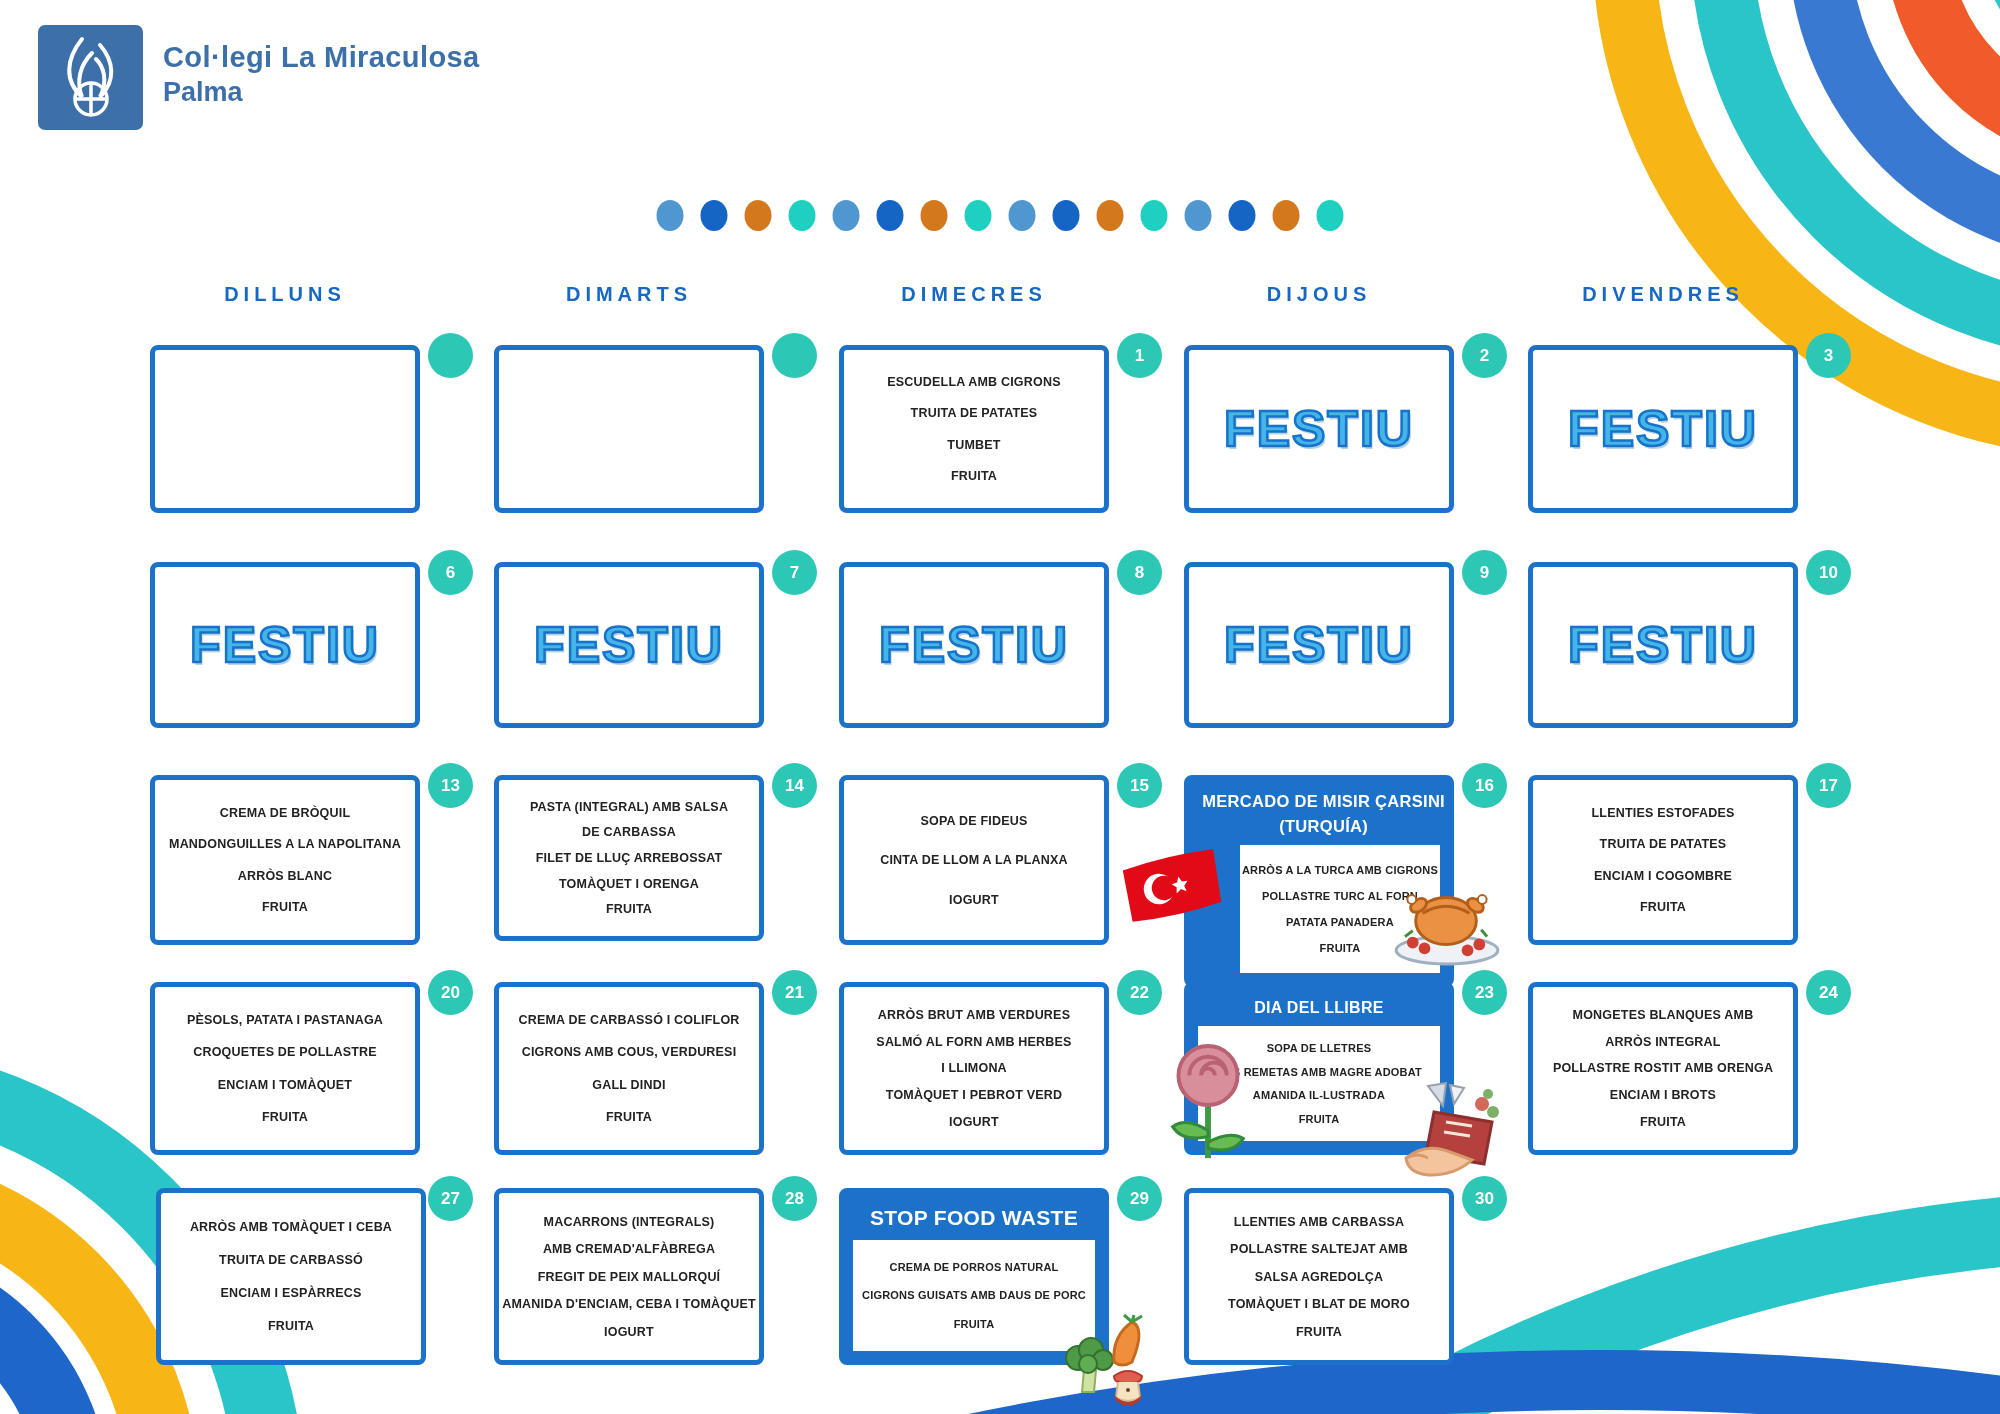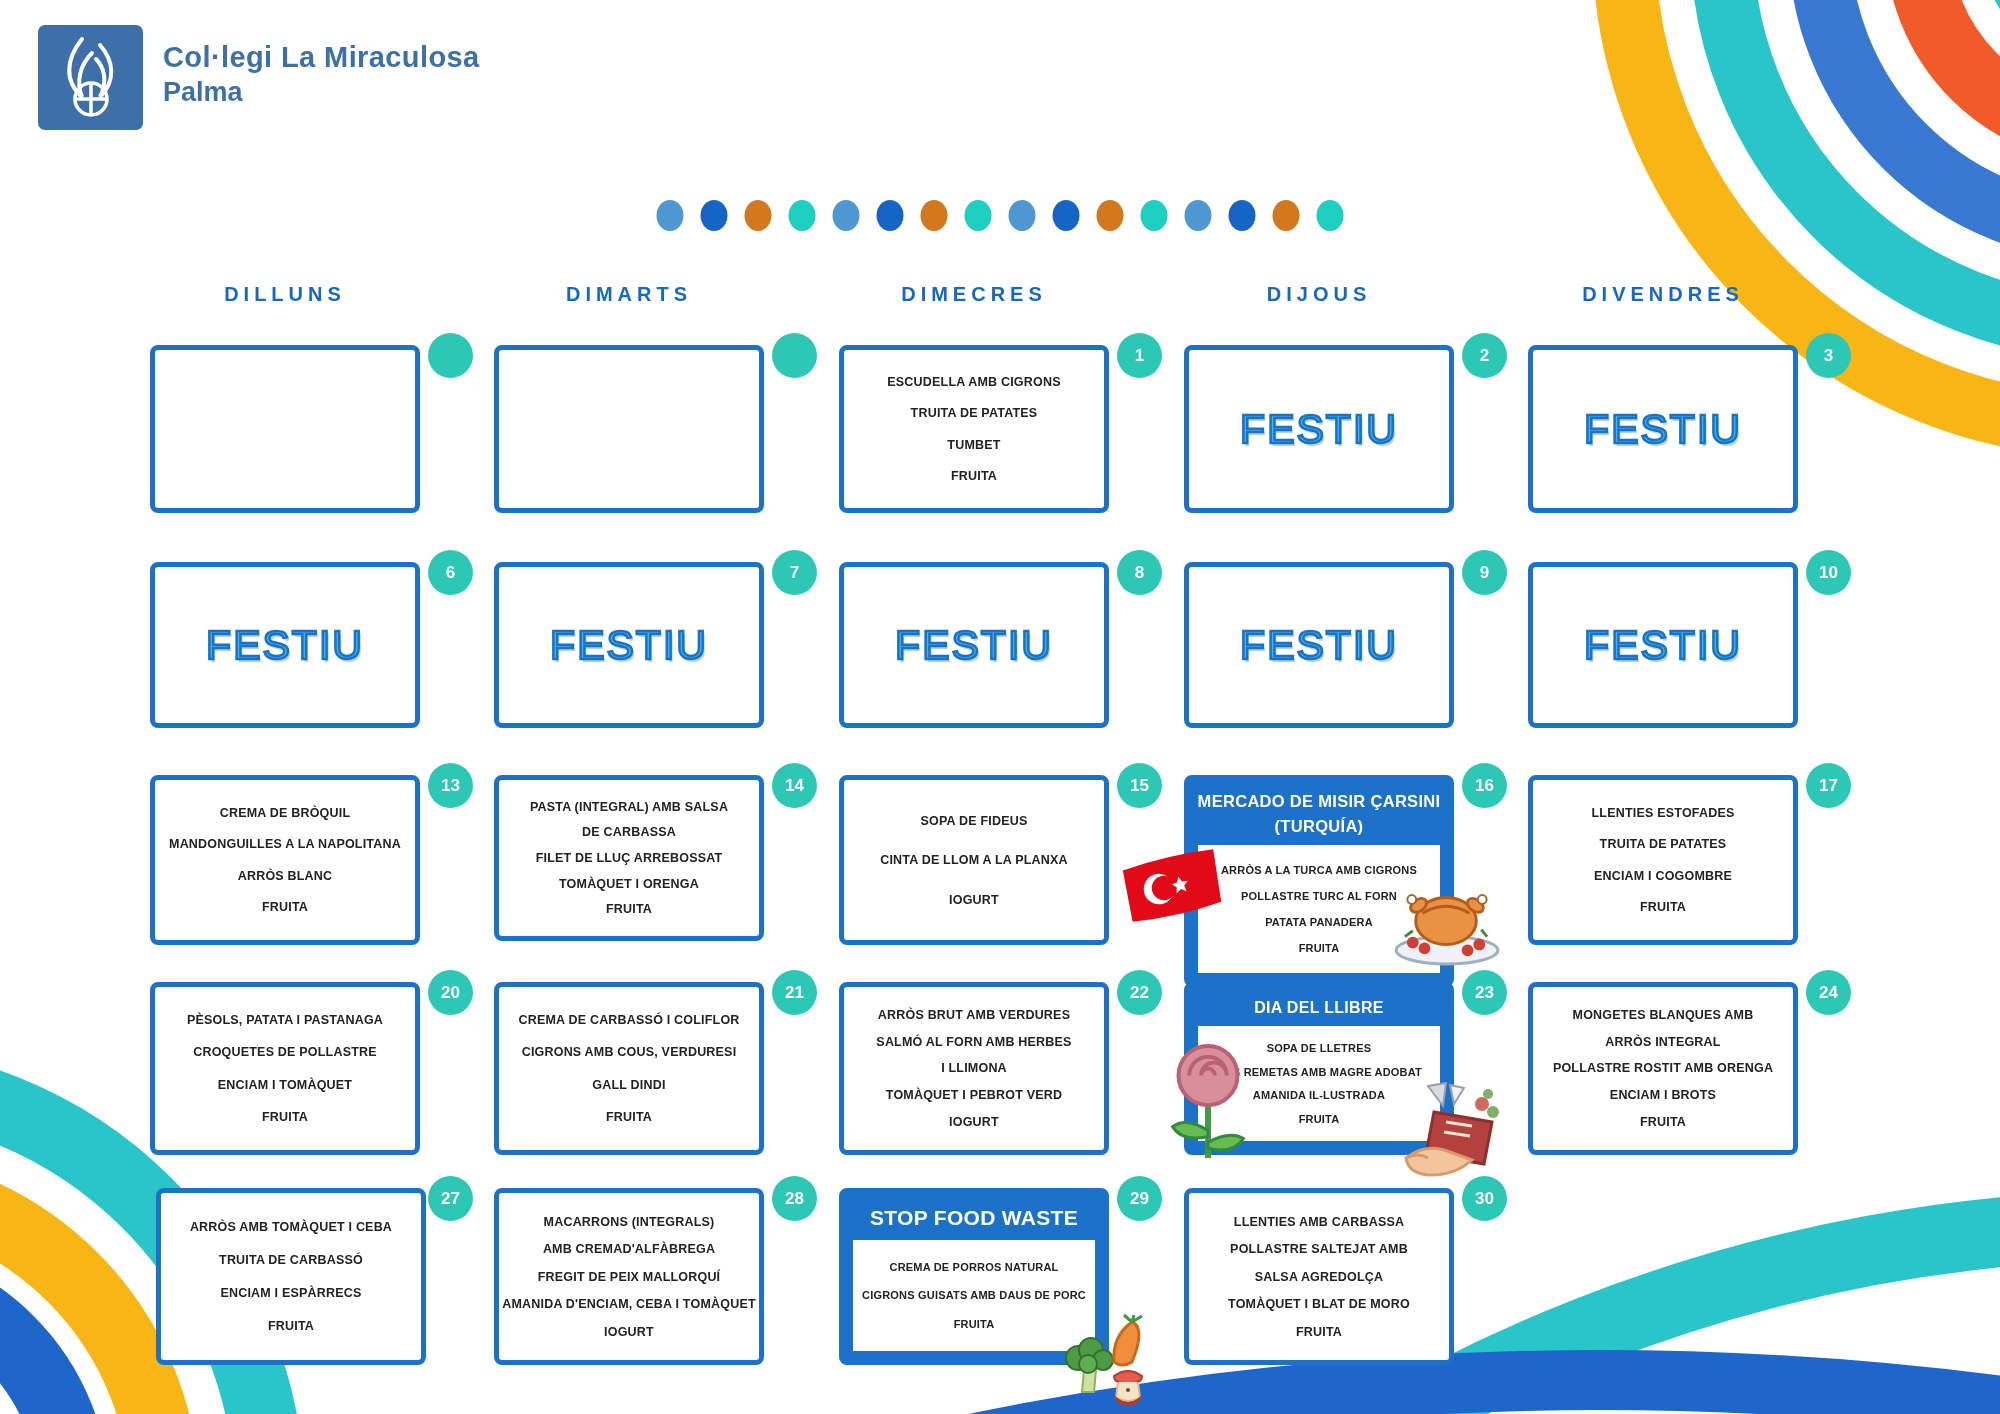--- a/index.html
+++ b/index.html
@@ -19,21 +19,21 @@
   .dot{width:27px;height:31px;border-radius:50%;}
   .weekday-header{position:absolute;top:283px;width:270px;text-align:center;font-size:20px;
         font-weight:bold;letter-spacing:5px;color:var(--title-blue,#1568c4);z-index:2;}
   
   .box{position:absolute;box-sizing:border-box;background:#fff;border:5px solid var(--primary-blue,#1b72c8);
         border-radius:8px;display:flex;flex-direction:column;justify-content:space-evenly;
         padding:8px 2px;z-index:2;}
   .box-line{text-align:center;font-size:12.5px;font-weight:bold;color:#222;
         white-space:nowrap;letter-spacing:.2px;}
   .box.festiu{justify-content:center;align-items:center;}
-  .festiu-text{font-size:41px;font-weight:normal;letter-spacing:2px;color:var(--festiu-fill,#45b5e9);
+  .festiu-text{font-size:50px;font-weight:bold;letter-spacing:2px;color:var(--festiu-fill,#45b5e9);
         -webkit-text-stroke:2.5px var(--festiu-stroke,#1673c9);
         text-shadow:2px 3px 0 rgba(18,105,158,.30);}
   .box.special{background:var(--primary-blue,#1b72c8);border-color:var(--primary-blue,#1b72c8);
         padding:0;justify-content:flex-start;}
   .special-header{color:#fff;font-weight:bold;text-align:center;font-size:17px;line-height:1.5;
         padding:9px 4px 6px;letter-spacing:.3px;}
   .special-body{flex:1;background:#fff;margin:0 9px 9px;display:flex;flex-direction:column;
         justify-content:space-evenly;padding:5px 2px;}
   .special-body .box-line{font-size:11px;}
   .day-circle{position:absolute;width:45px;height:45px;border-radius:50%;
@@ -158,21 +158,21 @@
         <div class="box-line">TOMÀQUET I ORENGA</div>
         <div class="box-line">FRUITA</div>
       </div>
       <div class="day-circle" style="left: 772px; top: 763px;">14</div>
       <div class="box menu" style="left: 839px; top: 775px; width: 270px; height: 170px;">
         <div class="box-line">SOPA DE FIDEUS</div>
         <div class="box-line">CINTA DE LLOM A LA PLANXA</div>
         <div class="box-line">IOGURT</div>
       </div>
       <div class="day-circle" style="left: 1117px; top: 763px;">15</div>
-      <div class="box special" style="left: 1184px; top: 775px; width: 270px; height: 212px;">
+      <div class="box special" style="left: 1184px; top: 775px; width: 270px; height: 212px; align-items: flex-end;">
         <div class="special-header" style="font-size: 16.5px;">
           <div>MERCADO DE MISIR ÇARSINI</div>
           <div>(TURQUÍA)</div>
         </div>
         <div class="special-body">
           <div class="box-line">ARRÒS A LA TURCA AMB CIGRONS</div>
           <div class="box-line">POLLASTRE TURC AL FORN</div>
           <div class="box-line">PATATA PANADERA</div>
           <div class="box-line">FRUITA</div>
         </div>

